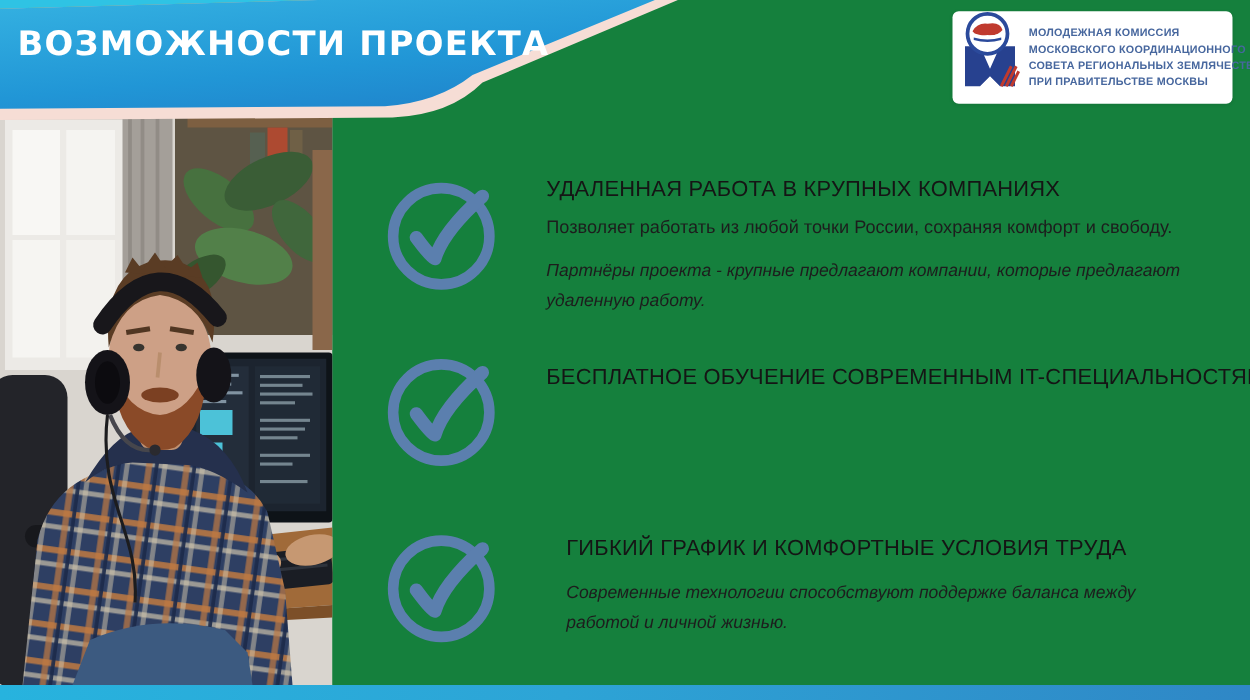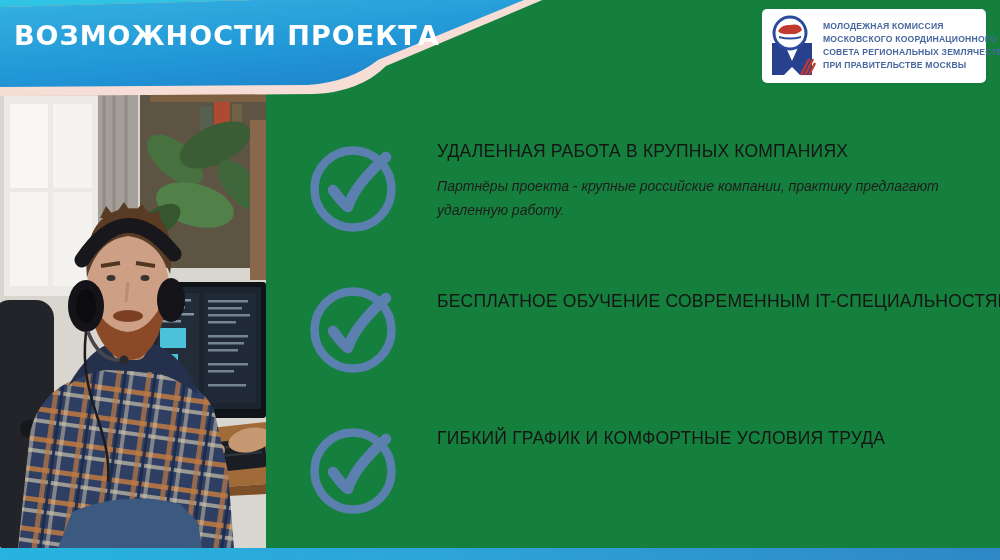--- a/index.html
+++ b/index.html
@@ -14,37 +14,37 @@
     position:absolute; left:14px; top:20px; z-index:5;
     font-family:"DejaVu Sans", sans-serif;
     font-size:27px; font-weight:700; letter-spacing:1px;
     color:#ffffff; white-space:nowrap;
   }
   
   .logo-box{
     position:absolute; left:762px; top:9px; width:224px; height:74px; z-index:5;
     background:#ffffff; border-radius:5px;
     box-shadow:0 1px 3px rgba(0,0,0,.10);
-    display:flex; align-items:center; padding:0 8px 0 6px; box-sizing:border-box;
+    display:flex; padding:0 8px 0 6px; box-sizing:border-box;
   }
   .logo-mark{flex:0 0 auto; margin-right:7px;}
   .logo-text{display:flex; flex-direction:column; justify-content:center;}
   .logo-line{
     font-size:8.6px; line-height:13px; letter-spacing:.2px;
     color:#47679e; font-weight:600; white-space:nowrap;
   }
   
   .photo{position:absolute; left:0; top:90px; z-index:1;}
   
   .item{position:absolute; left:306px; display:flex; z-index:3;}
   .item .icon-wrap{flex:0 0 94px; margin-right:37px;}
   .item .text{width:522px;}
   #item-1{top:141px;}
   #item-2{top:282px;}
-  #item-3{top:423px;}
+  #item-3{top:423px;gap:16px;}
   #item-2 .text{margin-top:9px;}
   #item-3 .text{margin-top:5px;}
   .item h3{
     margin:0 0 12px 0; font-size:17.5px; font-weight:400;
     color:#151515; letter-spacing:.2px; white-space:nowrap;
   }
   .item p{margin:0; color:#1d1d1d;}
   .item .body{font-size:14.5px; margin-bottom:14px;}
   .item .note{font-size:14px; font-style:italic; line-height:1.72; max-width:512px;}
   
@@ -209,21 +209,22 @@
 
   <div class="item" id="item-1">
     <div class="icon-wrap">
       <svg width="94" height="94" viewBox="0 0 94 94">
         <circle cx="47" cy="48" r="38.5" fill="none" stroke="#5b7fae" stroke-width="8.5"></circle>
         <path d="M27 49 C33 57 38 64 42 66 C46 52 60 34 80 16" fill="none" stroke="#5b7fae" stroke-width="10.5" stroke-linecap="round" stroke-linejoin="round"></path>
       </svg>
     </div>
     <div class="text">
       <h3>УДАЛЕННАЯ РАБОТА В КРУПНЫХ КОМПАНИЯХ</h3>
-      <p class="note">Партнёры проекта - крупные российские компании, практику предлагают удаленную работу.</p>
+      <p class="body">Позволяет работать из любой точки России, сохраняя комфорт и свободу.</p>
+      <p class="note">Партнёры проекта - крупные предлагают компании, которые предлагают удаленную работу.</p>
     </div>
   </div>
 
   <div class="item" id="item-2">
     <div class="icon-wrap">
       <svg width="94" height="94" viewBox="0 0 94 94">
         <circle cx="47" cy="48" r="38.5" fill="none" stroke="#5b7fae" stroke-width="8.5"></circle>
         <path d="M27 49 C33 57 38 64 42 66 C46 52 60 34 80 16" fill="none" stroke="#5b7fae" stroke-width="10.5" stroke-linecap="round" stroke-linejoin="round"></path>
       </svg>
     </div>
@@ -234,17 +235,18 @@
 
   <div class="item" id="item-3">
     <div class="icon-wrap">
       <svg width="94" height="94" viewBox="0 0 94 94">
         <circle cx="47" cy="48" r="38.5" fill="none" stroke="#5b7fae" stroke-width="8.5"></circle>
         <path d="M27 49 C33 57 38 64 42 66 C46 52 60 34 80 16" fill="none" stroke="#5b7fae" stroke-width="10.5" stroke-linecap="round" stroke-linejoin="round"></path>
       </svg>
     </div>
     <div class="text">
       <h3>ГИБКИЙ ГРАФИК И КОМФОРТНЫЕ УСЛОВИЯ ТРУДА</h3>
+      <p class="note">Современные технологии способствуют поддержке баланса между работой и личной жизнью.</p>
     </div>
   </div>
 
   <div class="bottom-band"></div>
 </div>
 
 </body></html>

